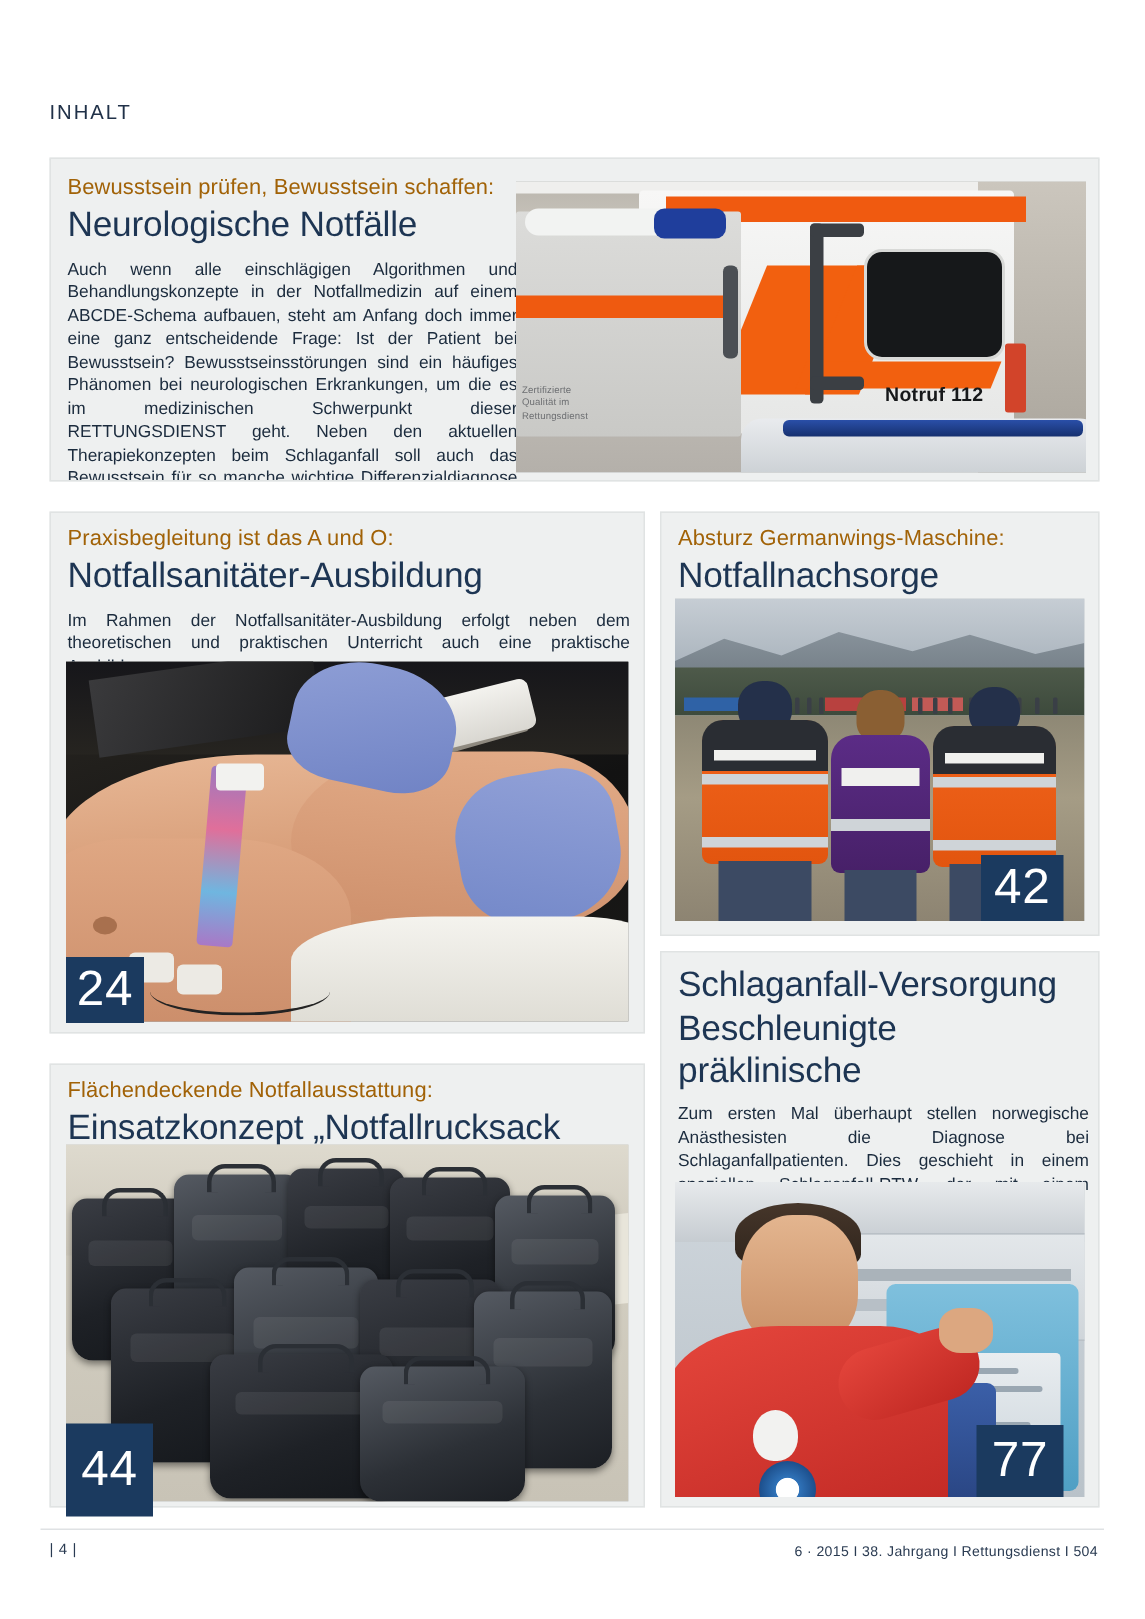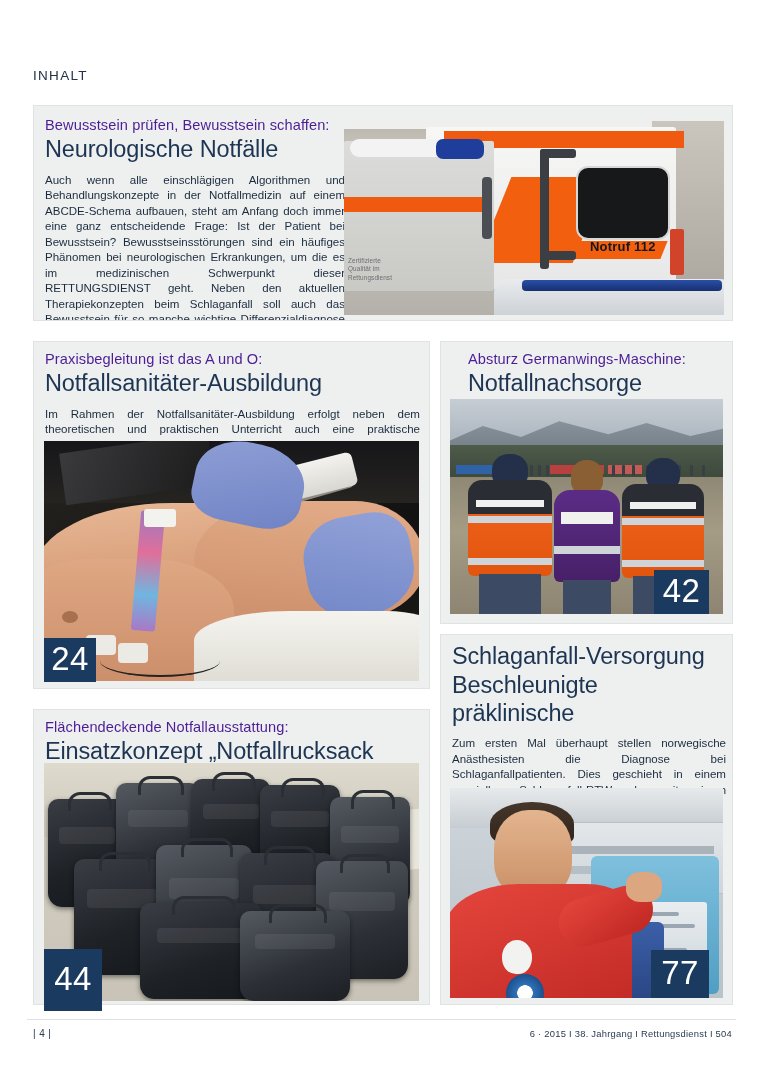--- a/index.html
+++ b/index.html
@@ -25,21 +25,21 @@
 
   
   .panel{
     position:absolute;
     background:#eef0f0;
     border:1px solid #e0e3e3;
     box-sizing:border-box;
     overflow:hidden;
   }
   .kicker{
-    color:#4c1d95;font-size:14.6px;line-height:1.25;font-weight:400;
+    color:#a16207;font-size:14.6px;line-height:1.25;font-weight:400;
     letter-spacing:.1px;
   }
   .headline{
     color:#1d3553;font-size:23.5px;line-height:1.17;font-weight:400;
     letter-spacing:-.15px;margin-top:2px;
   }
   .headline.two-line{font-size:23.5px;}
   .blurb{
     color:#1b2b3d;font-size:11.55px;line-height:1.345;
     text-align:justify;margin-top:9px;
@@ -81,21 +81,21 @@
     transform:skewX(-22deg);}
   .amb-orange3{position:absolute;left:210px;top:56px;width:36px;height:86px;background:#f2600f;
     transform:skewX(-22deg);}
   .amb-orange4{position:absolute;left:190px;top:120px;width:130px;height:18px;background:#f2600f;
     transform:skewX(-22deg);}
   .amb-window{position:absolute;left:232px;top:45px;width:90px;height:70px;
     background:#16181a;border-radius:12px;border:2px solid #d8d9d7;}
   .amb-hinge{position:absolute;left:196px;top:28px;width:9px;height:120px;background:#3b3f44;border-radius:3px;}
   .amb-hinge2{position:absolute;left:196px;top:28px;width:36px;height:9px;background:#3b3f44;border-radius:3px;}
   .amb-hinge3{position:absolute;left:196px;top:130px;width:36px;height:9px;background:#3b3f44;border-radius:3px;}
-  .amb-notruf{position:absolute;left:246px;top:118px;font-size:13px;color:#16181a;
+  .amb-notruf{position:absolute;left:246px;top:134px;font-size:13px;color:#16181a;
     font-weight:600;letter-spacing:.2px;}
   .amb-cab{position:absolute;left:0;top:20px;width:150px;height:150px;
     background:linear-gradient(180deg,#dcdcda,#c9c9c6);border-radius:2px;}
   .amb-cab-stripe{position:absolute;left:0;top:76px;width:140px;height:15px;background:#ef5a10;}
   .amb-cab-top{position:absolute;left:6px;top:18px;width:100px;height:18px;
     background:#f2f3f2;border-radius:9px;}
   .amb-blue{position:absolute;left:92px;top:18px;width:48px;height:20px;
     background:#1f3e9c;border-radius:7px;}
   .amb-cert{position:absolute;left:4px;top:136px;font-size:6.4px;color:#6d6f72;
     line-height:1.32;letter-spacing:.1px;}
@@ -148,21 +148,21 @@
     background:linear-gradient(180deg,#f4f3ee,#dedcd4);border-radius:40% 20% 0 0;}
   .iv-ecg1{position:absolute;left:42px;bottom:26px;width:30px;height:20px;background:#eceae4;border-radius:4px;}
   .iv-ecg2{position:absolute;left:74px;bottom:18px;width:30px;height:20px;background:#eceae4;border-radius:4px;}
   .iv-wire{position:absolute;left:56px;bottom:4px;width:120px;height:30px;
     border-bottom:2px solid #232323;border-radius:0 0 60% 60%;}
   .iv-nipple{position:absolute;left:18px;bottom:58px;width:16px;height:12px;
     background:#a8704e;border-radius:50%;}
 
   
   #panel-nachsorge{left:440px;top:341px;width:293px;height:283px;}
-  #nachsorge-text{position:absolute;left:11px;top:8px;width:272px;margin-left:16px;}
+  #nachsorge-text{position:absolute;left:11px;top:8px;width:272px;}
   #photo-crew{left:450px;top:399px;width:273px;height:215px;}
 
   .crew-sky{position:absolute;left:0;top:0;width:100%;height:46px;
     background:linear-gradient(180deg,#c6cdd4,#aab4bd);}
   .crew-mtn{position:absolute;left:0;top:14px;width:100%;height:46px;
     background:linear-gradient(180deg,#8d97a0,#6f7a82);
     clip-path:polygon(0 100%,0 60%,12% 28%,26% 52%,40% 18%,58% 46%,72% 22%,88% 50%,100% 34%,100% 100%);}
   .crew-forest{position:absolute;left:0;top:46px;width:100%;height:32px;
     background:linear-gradient(180deg,#4e5a4a,#3d4a3c);}
   .crew-field{position:absolute;left:0;top:78px;width:100%;height:137px;

